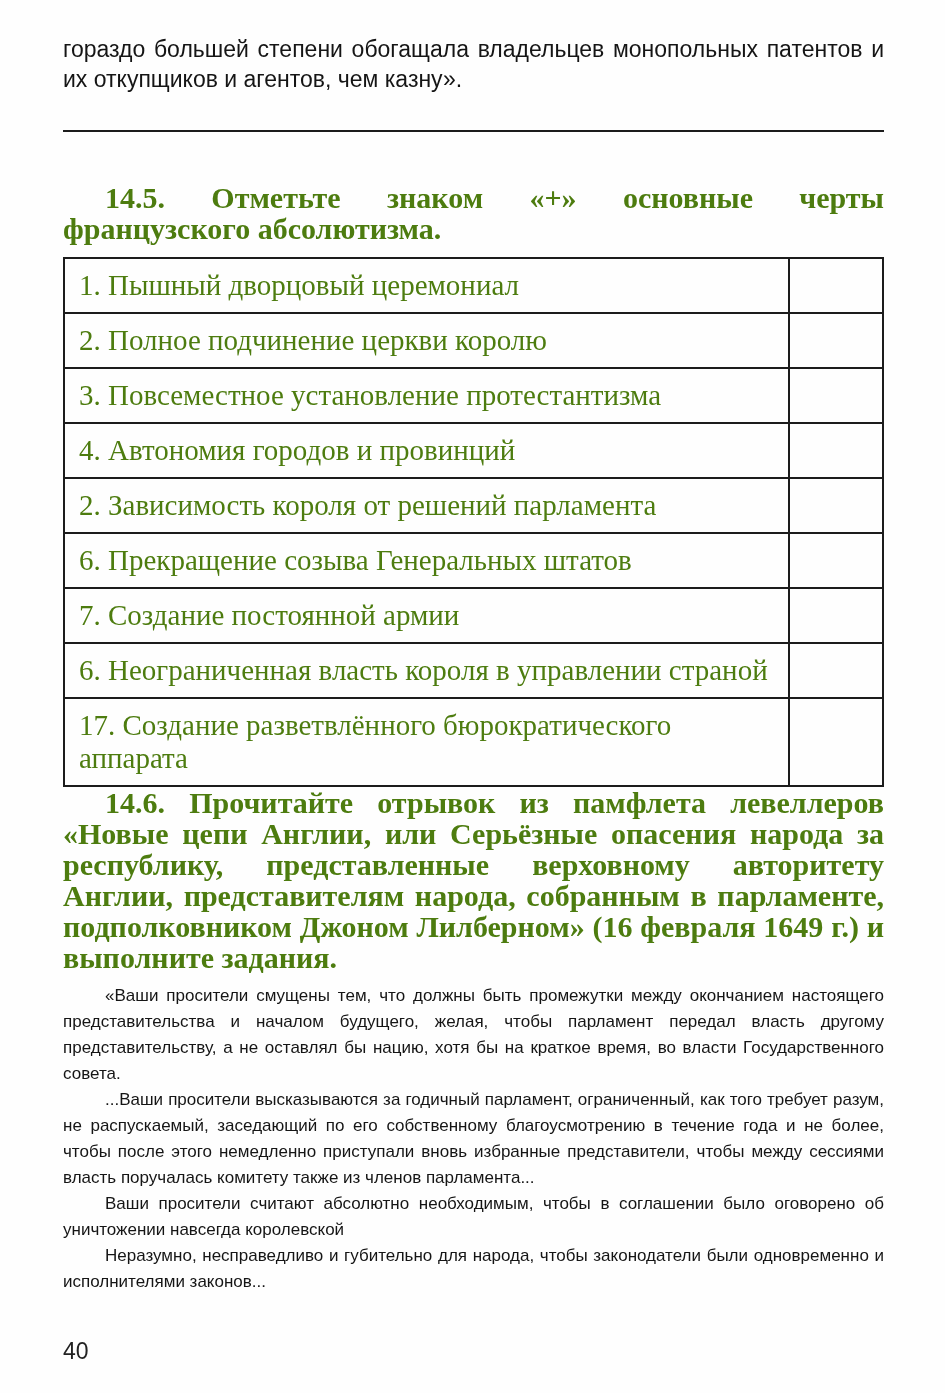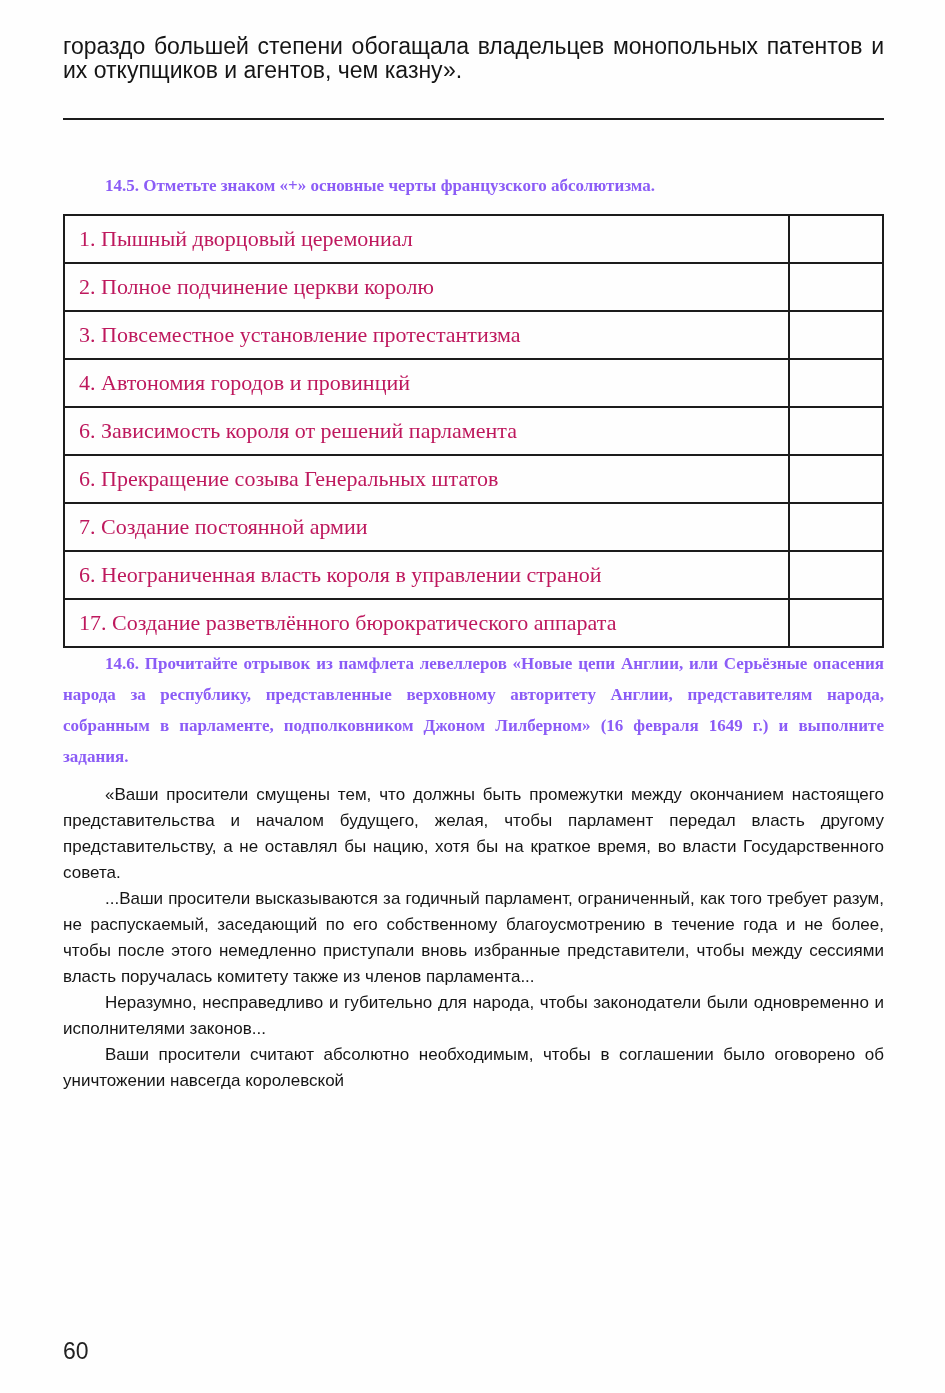--- a/index.html
+++ b/index.html
@@ -10,50 +10,50 @@
     height: 1393px;
     margin: 0 auto;
     background: #fefefe;
     color: #151515;
     padding: 34px 61px 0 63px;
     font-family: "Liberation Sans", sans-serif;
     overflow: hidden;
   }
   .intro {
     font-size: 23px;
-    line-height: 24px;
+    line-height: 30px;
     text-align: justify;
   }
   .divider {
     border: none;
     border-top: 2px solid #1c1c1c;
     margin-top: 36px;
   }
   .task-heading {
     font-family: "Liberation Serif", serif;
     font-weight: bold;
-    font-size: 17px;
+    font-size: 30px;
     line-height: 31px;
     text-align: justify;
     text-indent: 42px;
-    color: #8b5cf6;
+    color: #4d7c0f;
   }
   .task-heading.h-145 { margin-top: 50px; }
   .task-heading.h-146 { }
   .answers-table {
     width: 100%;
     border-collapse: collapse;
     table-layout: fixed;
     margin-top: 13px;
   }
   .answers-table td {
     border: 2px solid #1c1c1c;
     font-family: "Liberation Serif", serif;
-    font-size: 22px;
-    color: #be185d;
+    font-size: 29px;
+    color: #4d7c0f;
     padding: 10px 10px 10px 14px;
     vertical-align: middle;
   }
   .answers-table td.ans {
     width: 94px;
     padding: 0;
   }
   .body-para {
     font-size: 17px;
     line-height: 26px;
@@ -92,21 +92,21 @@
       </tr>
       <tr>
         <td class="stmt">3. Повсеместное установление протестантизма</td>
         <td class="ans"></td>
       </tr>
       <tr>
         <td class="stmt">4. Автономия городов и провинций</td>
         <td class="ans"></td>
       </tr>
       <tr>
-        <td class="stmt">6. Зависимость короля от решений парламента</td>
+        <td class="stmt">2. Зависимость короля от решений парламента</td>
         <td class="ans"></td>
       </tr>
       <tr>
         <td class="stmt">6. Прекращение созыва Генеральных штатов</td>
         <td class="ans"></td>
       </tr>
       <tr>
         <td class="stmt">7. Создание постоянной армии</td>
         <td class="ans"></td>
       </tr>
@@ -118,18 +118,18 @@
         <td class="stmt">17. Создание разветвлённого бюрократического аппарата</td>
         <td class="ans"></td>
       </tr>
     </tbody>
   </table>
 
   <h2 class="task-heading h-146">14.6. Прочитайте отрывок из памфлета левеллеров «Новые цепи Англии, или Серьёзные опасения народа за республику, представленные верховному авторитету Англии, представителям народа, собранным в парламенте, подполковником Джоном Лилберном» (16 февраля 1649 г.) и выполните задания.</h2>
 
   <p class="body-para first">«Ваши просители смущены тем, что должны быть промежутки между окончанием настоящего представительства и началом будущего, желая, чтобы парламент передал власть другому представительству, а не оставлял бы нацию, хотя бы на краткое время, во власти Государственного совета.</p>
   <p class="body-para">...Ваши просители высказываются за годичный парламент, ограниченный, как того требует разум, не распускаемый, заседающий по его собственному благоусмотрению в течение года и не более, чтобы после этого немедленно приступали вновь избранные представители, чтобы между сессиями власть поручалась комитету также из членов парламента...</p>
+  <p class="body-para">Ваши просители считают абсолютно необходимым, чтобы в соглашении было оговорено об уничтожении навсегда королевской</p>
   <p class="body-para">Неразумно, несправедливо и губительно для народа, чтобы законодатели были одновременно и исполнителями законов...</p>
-  <p class="body-para">Ваши просители считают абсолютно необходимым, чтобы в соглашении было оговорено об уничтожении навсегда королевской</p>
 
-  <div class="page-number">60</div>
+  <div class="page-number">40</div>
 
 </div>
 
 </body></html>

